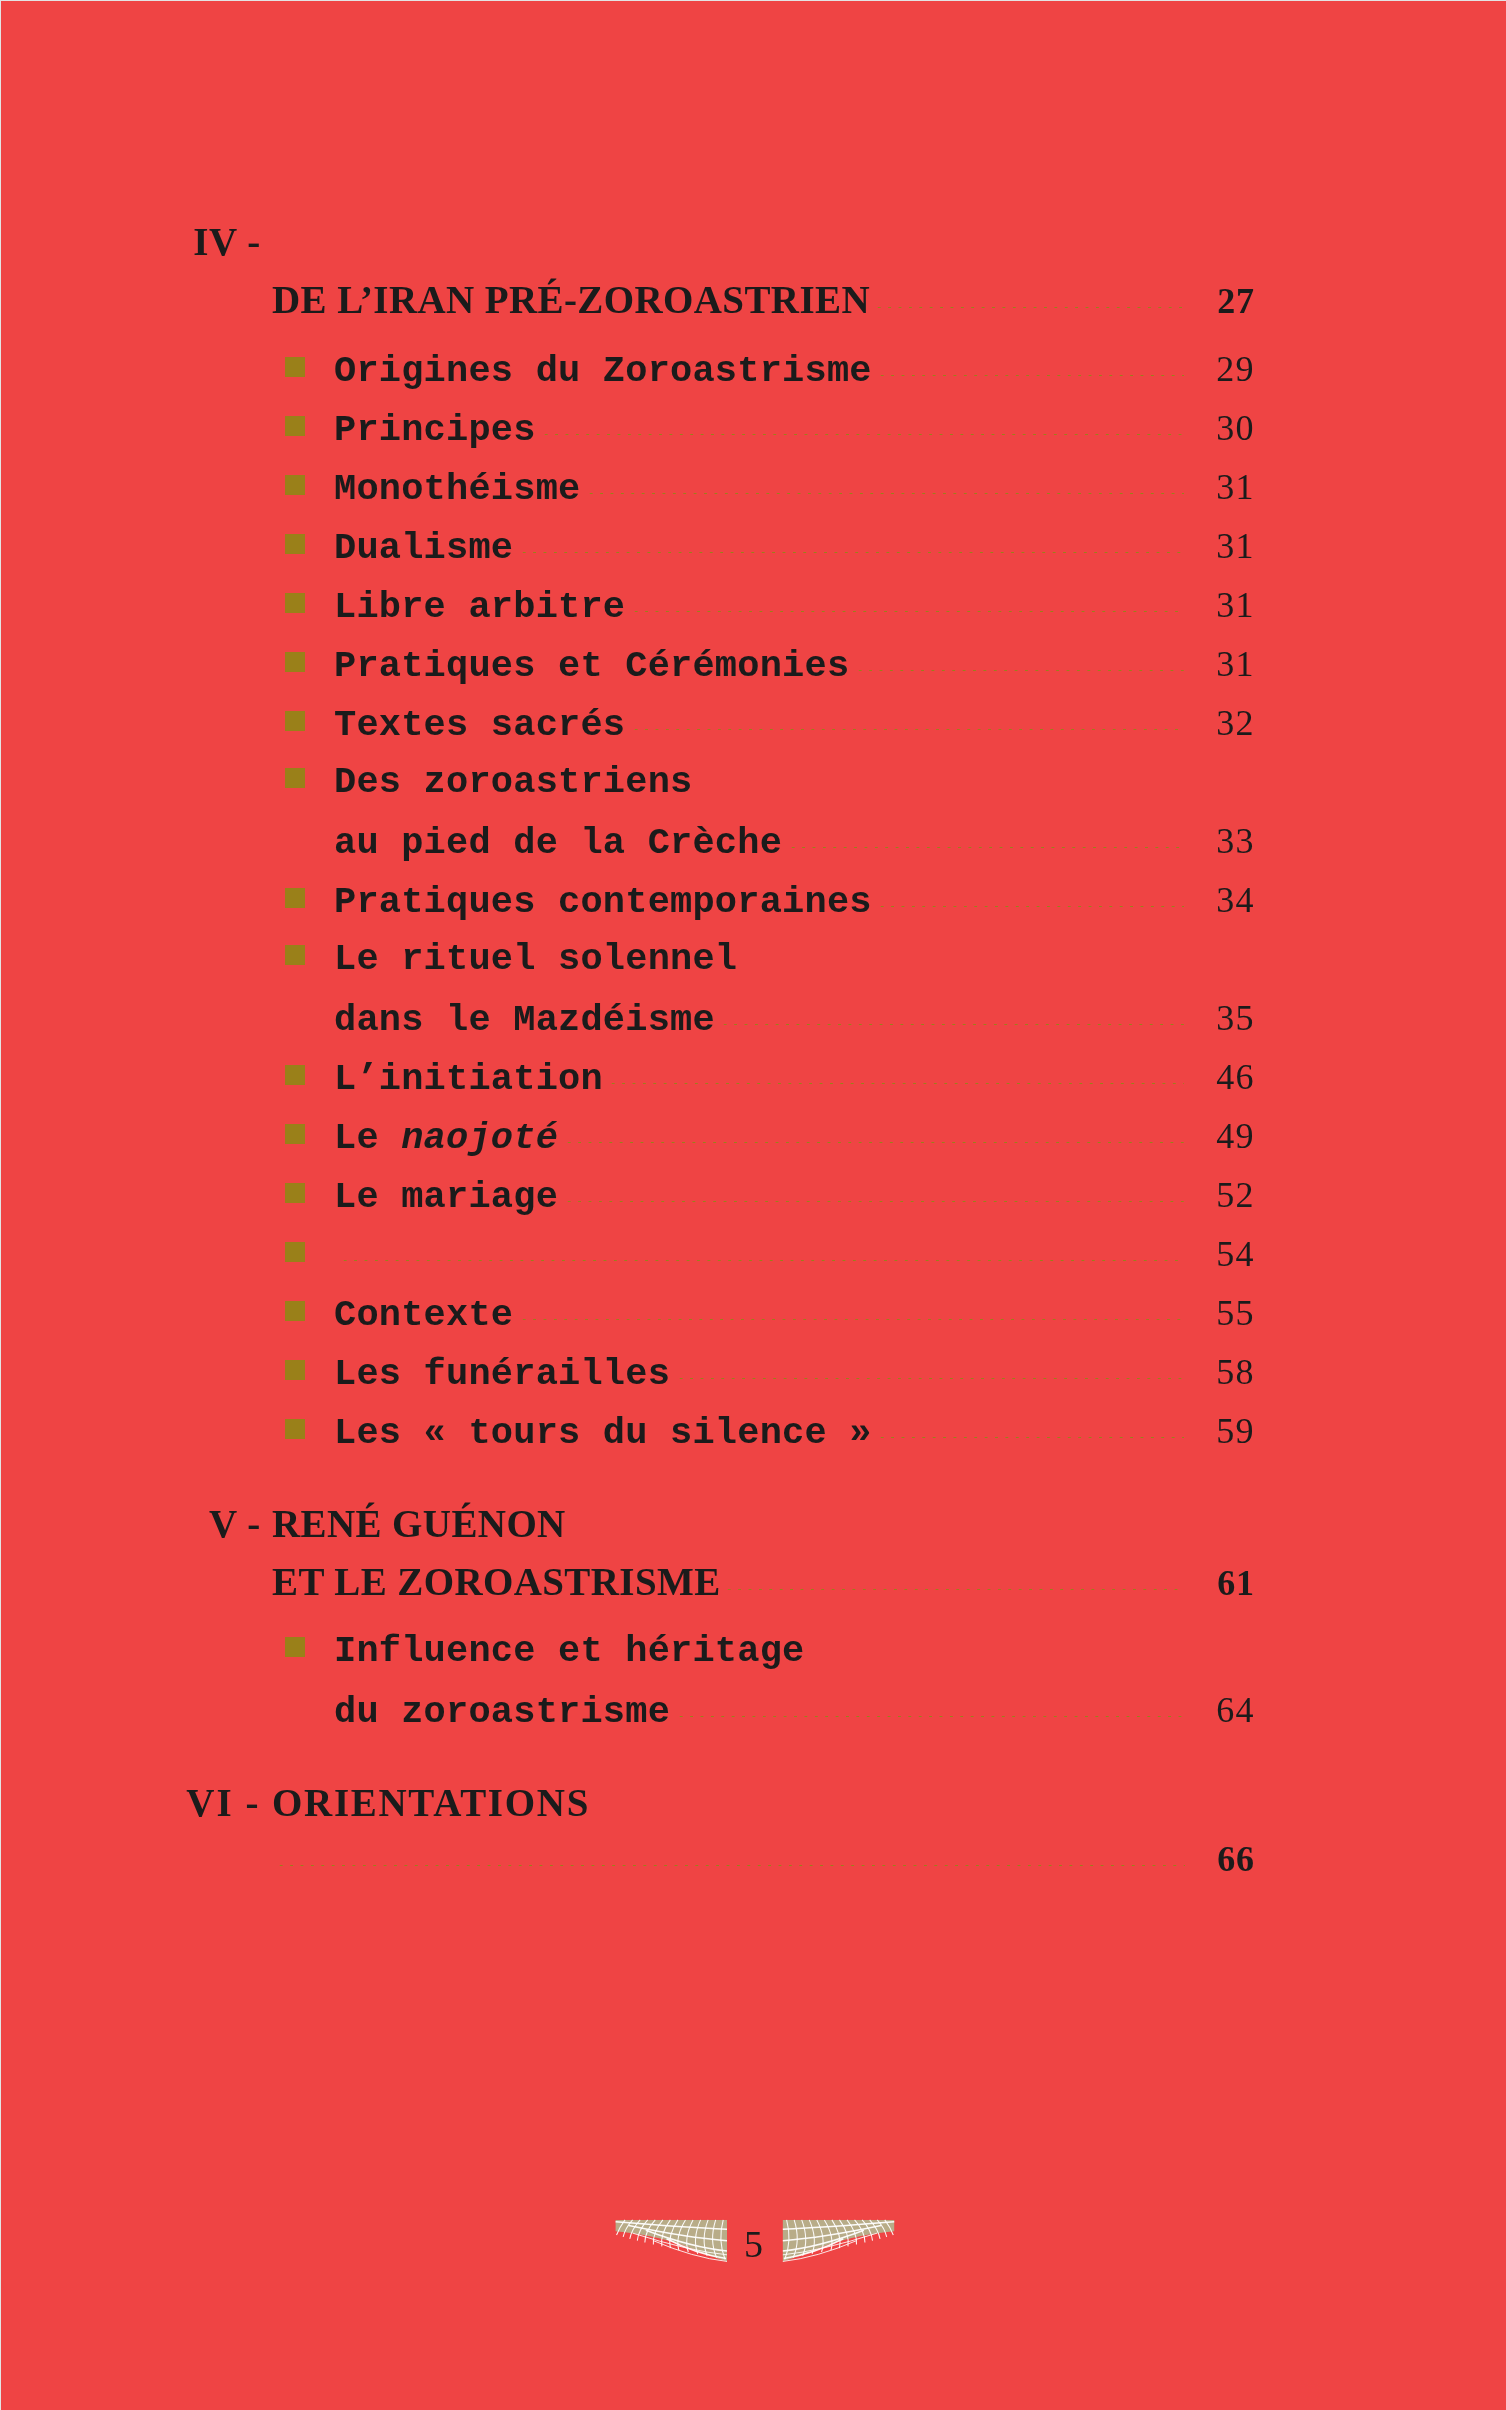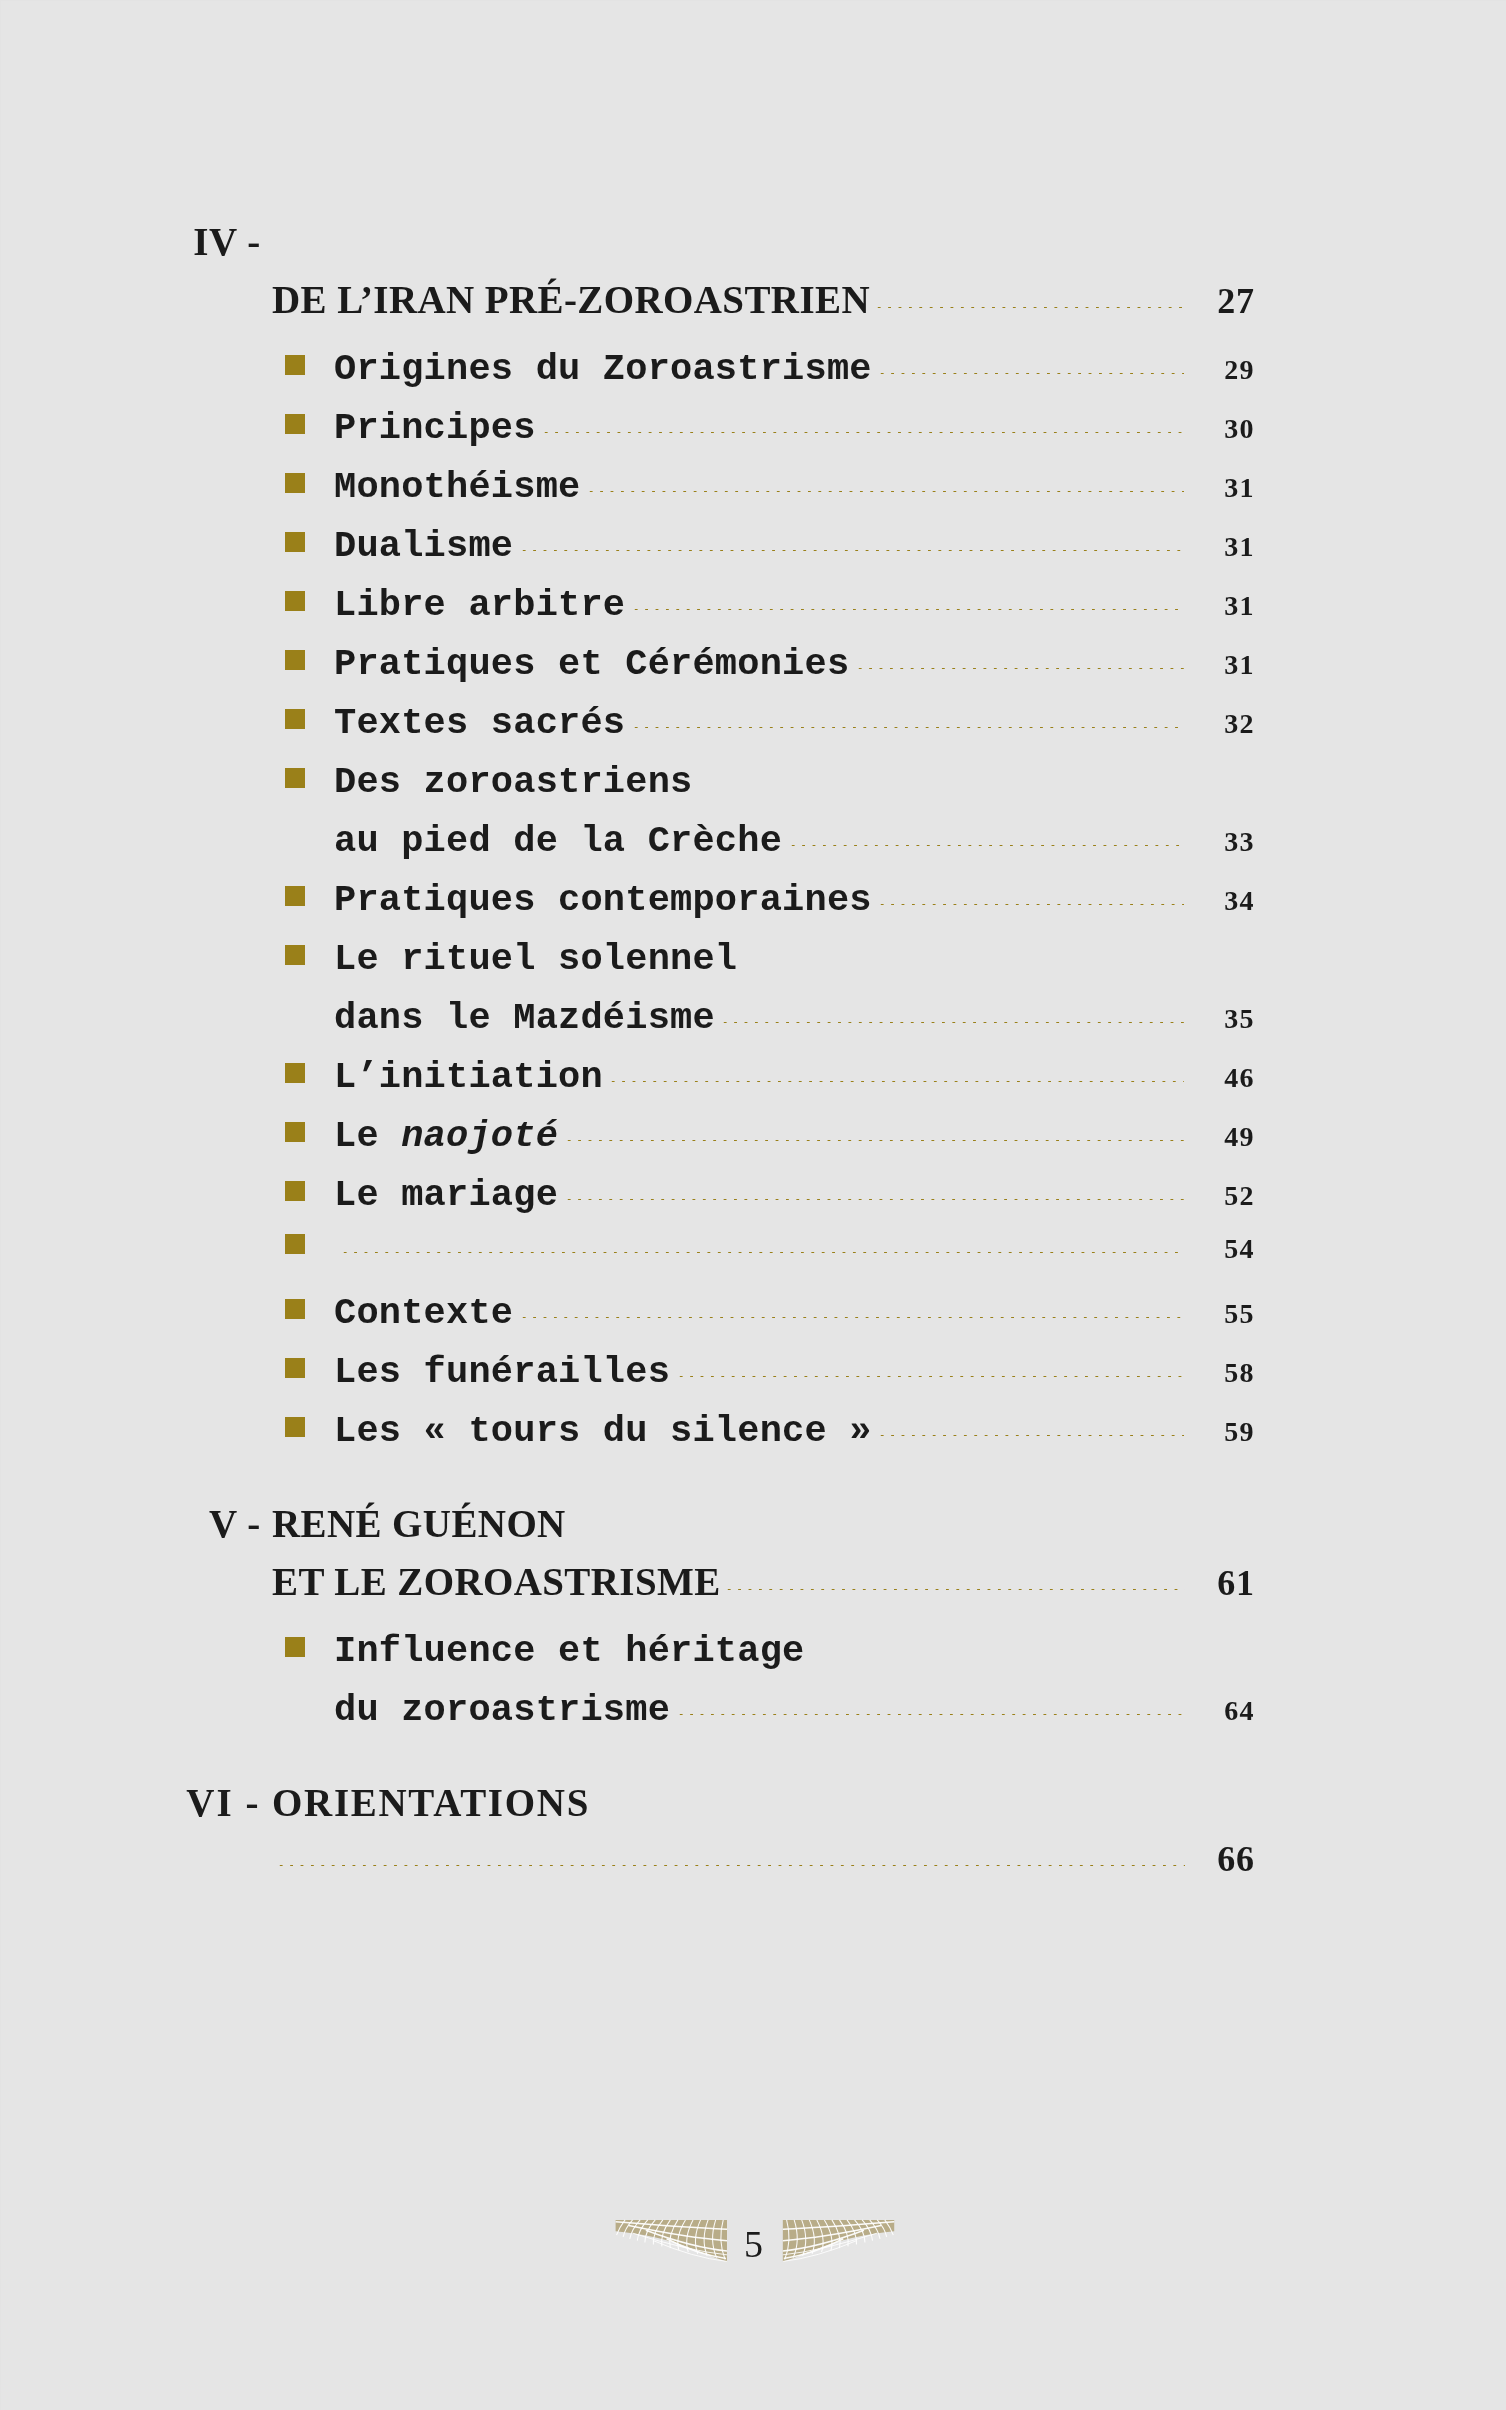--- a/index.html
+++ b/index.html
@@ -10,21 +10,21 @@
   }
   body {
     font-family: "Liberation Serif", "DejaVu Serif", serif;
     -webkit-font-smoothing: antialiased;
   }
 
   .page {
     position: relative;
     width: 1507px;
     height: 2411px;
-    background: #e5e5e5;
+    background: #ef4444;
     box-sizing: border-box;
     border: 0.9px solid #e3e3e3;
     overflow: hidden;
   }
 
   .toc {
     position: absolute;
     left: 0;
     top: 0;
     width: 1507px;
@@ -136,22 +136,22 @@
     background-repeat: repeat-x;
     background-position: left center;
     overflow: hidden;
   }
   .entry .leader.none { background: none; }
   .entry .pageno {
     flex: 0 0 auto;
     width: 64px;
     text-align: right;
     font-family: "Liberation Serif", "DejaVu Serif", serif;
-    font-weight: bold;
-    font-size: 28px;
+    font-weight: normal;
+    font-size: 36px;
     color: #1b1b1b;
     letter-spacing: 1.4px;
   }
   .entry .pageno.blank { visibility: hidden; }
 
   .row { height: 59px; }
   .row.chapter-row { height: 58px; }
   .gap-small { height: 13px; }
   .gap-med { height: 32px; }
 

